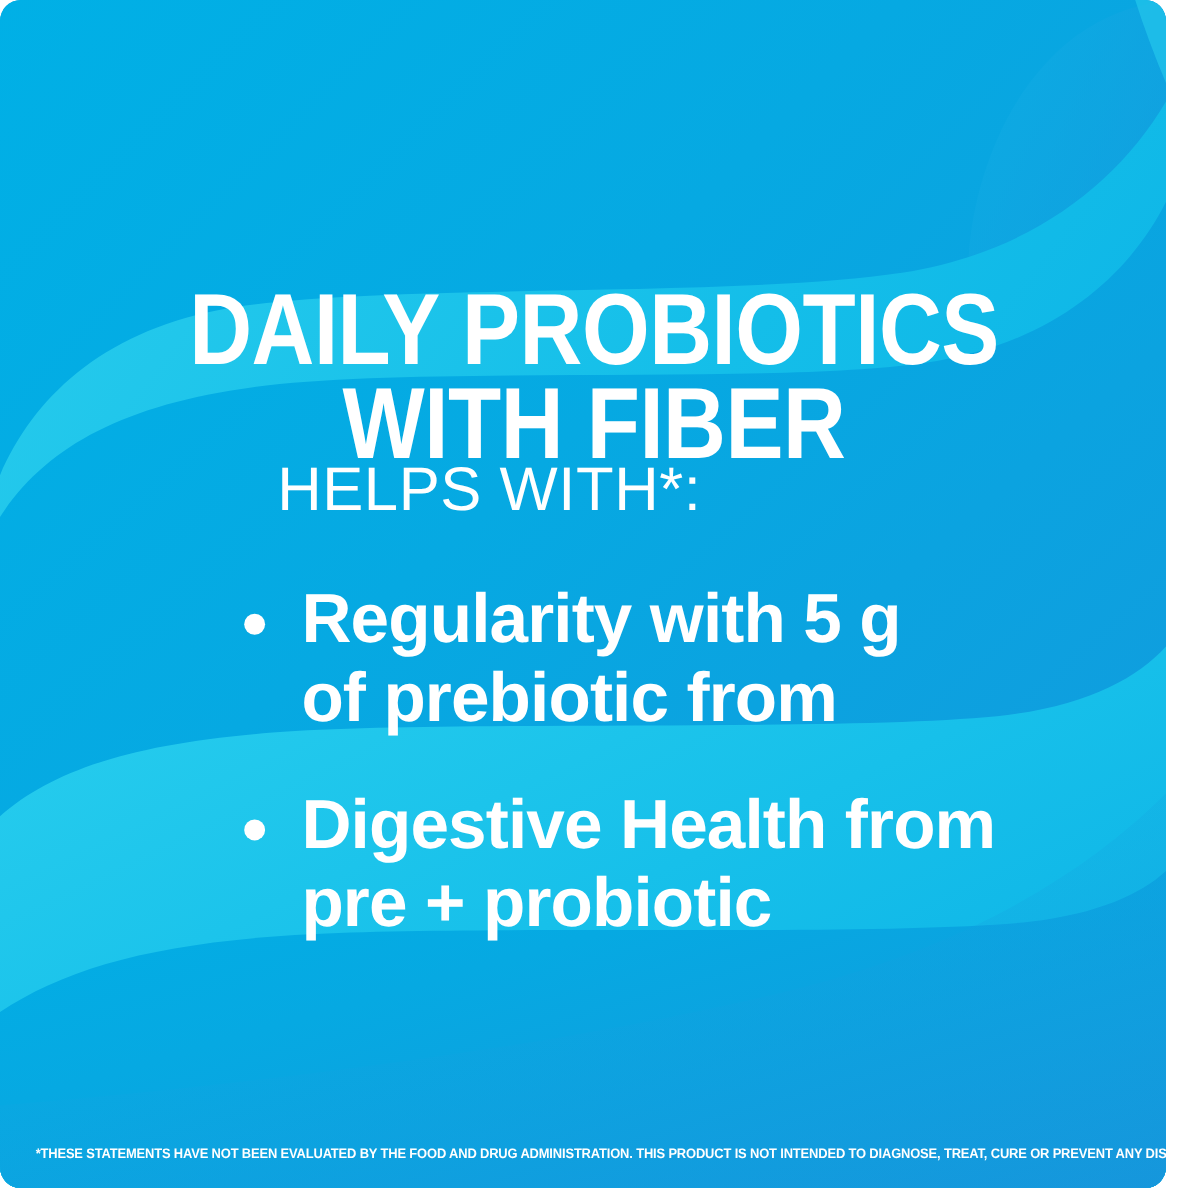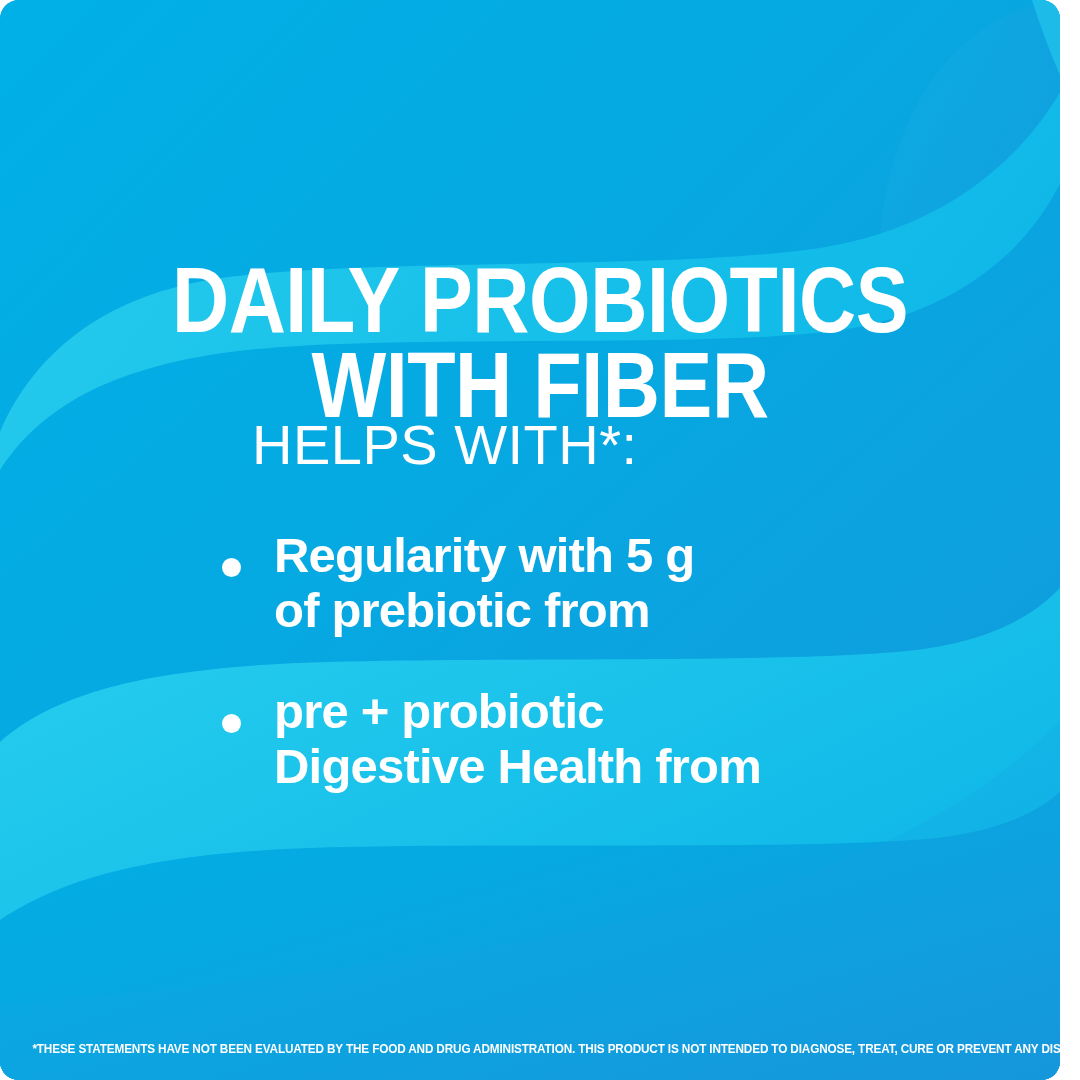--- a/index.html
+++ b/index.html
@@ -78,21 +78,21 @@
     padding: 0;
     list-style: none;
   }
   .benefit-item {
     position: relative;
     padding-left: 56px;
     margin-bottom: 46px;
     color: #ffffff;
     font-family: "Liberation Sans", sans-serif;
     font-weight: 700;
-    font-size: 49px;
+    font-size: 63px;
     line-height: 1.12;
     letter-spacing: -0.8px;
   }
   .benefit-item:last-child { margin-bottom: 0; }
   .benefit-bullet {
     position: absolute;
     left: 4px;
     top: 30px;
     width: 19px;
     height: 19px;
@@ -212,21 +212,21 @@
     <div class="helps-with">HELPS WITH*:</div>
 
     <ul class="benefits">
       <li class="benefit-item">
         <span class="benefit-bullet"></span>
         <span class="benefit-text">Regularity with 5 g</span>
         <span class="benefit-text">of prebiotic from</span>
       </li>
       <li class="benefit-item">
         <span class="benefit-bullet"></span>
+        <span class="benefit-text">Digestive Health from</span>
         <span class="benefit-text">pre + probiotic</span>
-        <span class="benefit-text">Digestive Health from</span>
       </li>
     </ul>
 
     <div class="disclaimer">*THESE STATEMENTS HAVE NOT BEEN EVALUATED BY THE FOOD AND DRUG ADMINISTRATION. THIS PRODUCT IS NOT INTENDED TO DIAGNOSE, TREAT, CURE OR PREVENT ANY DISEASE.</div>
 
   </div>
 </div>
 
 </body></html>

